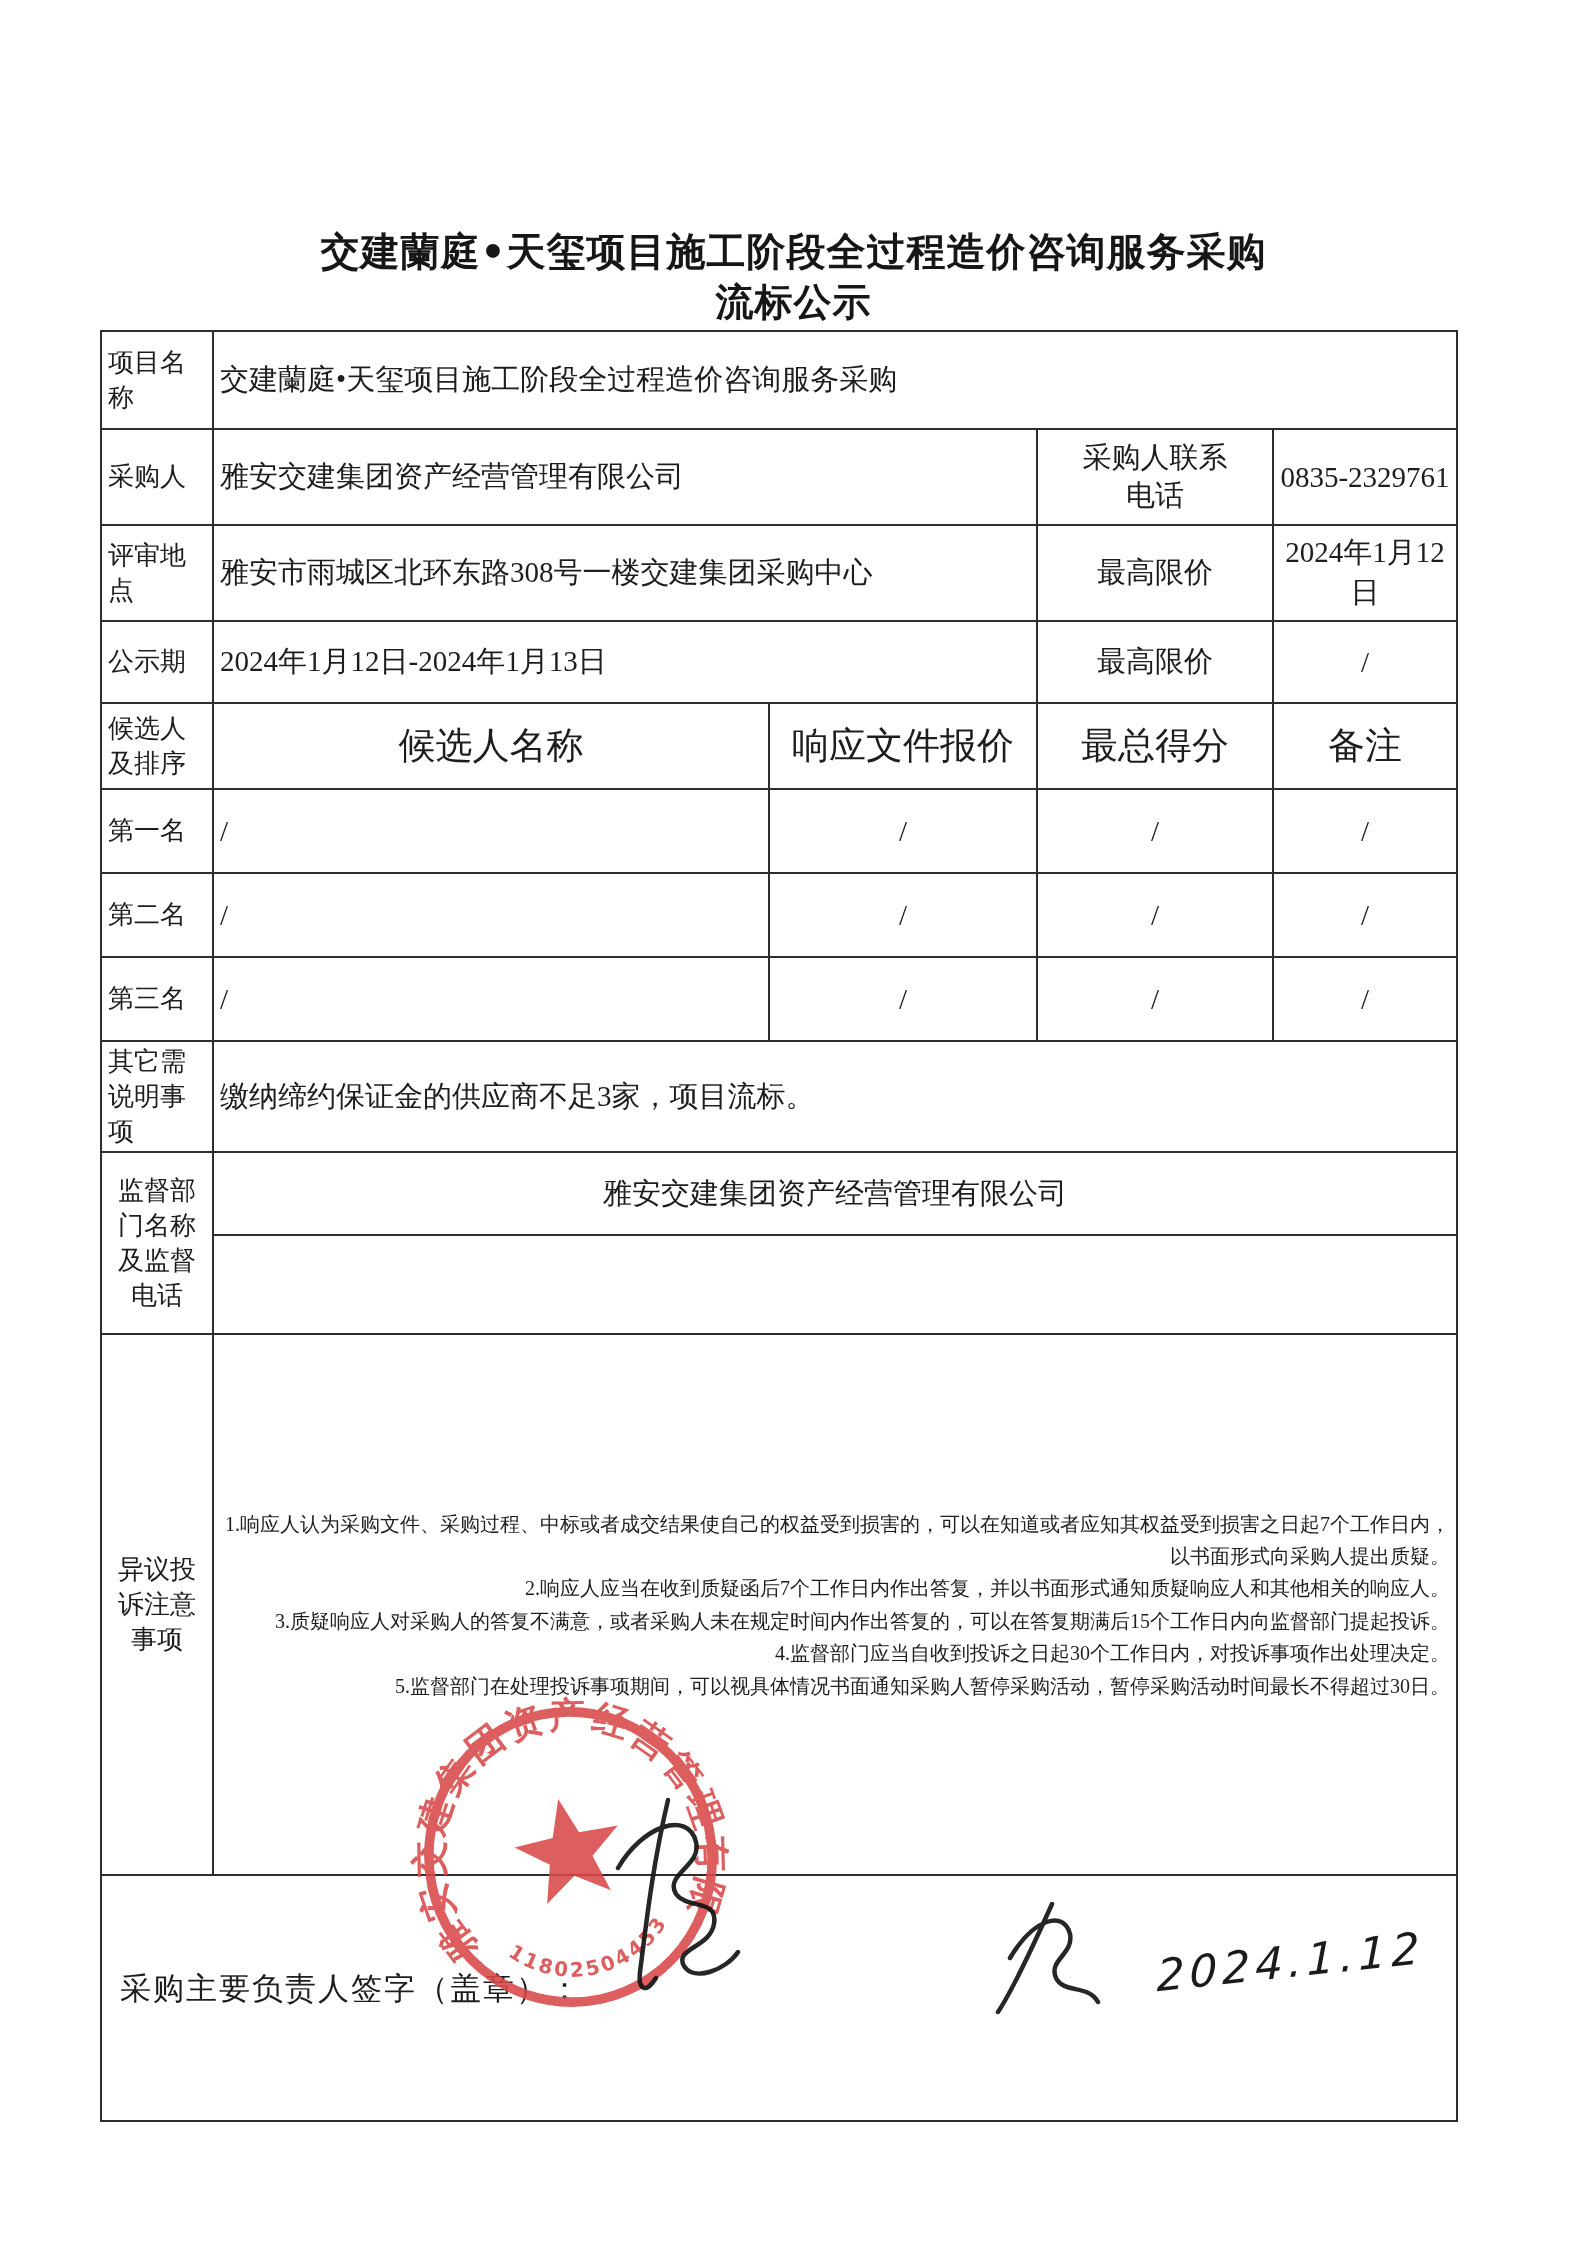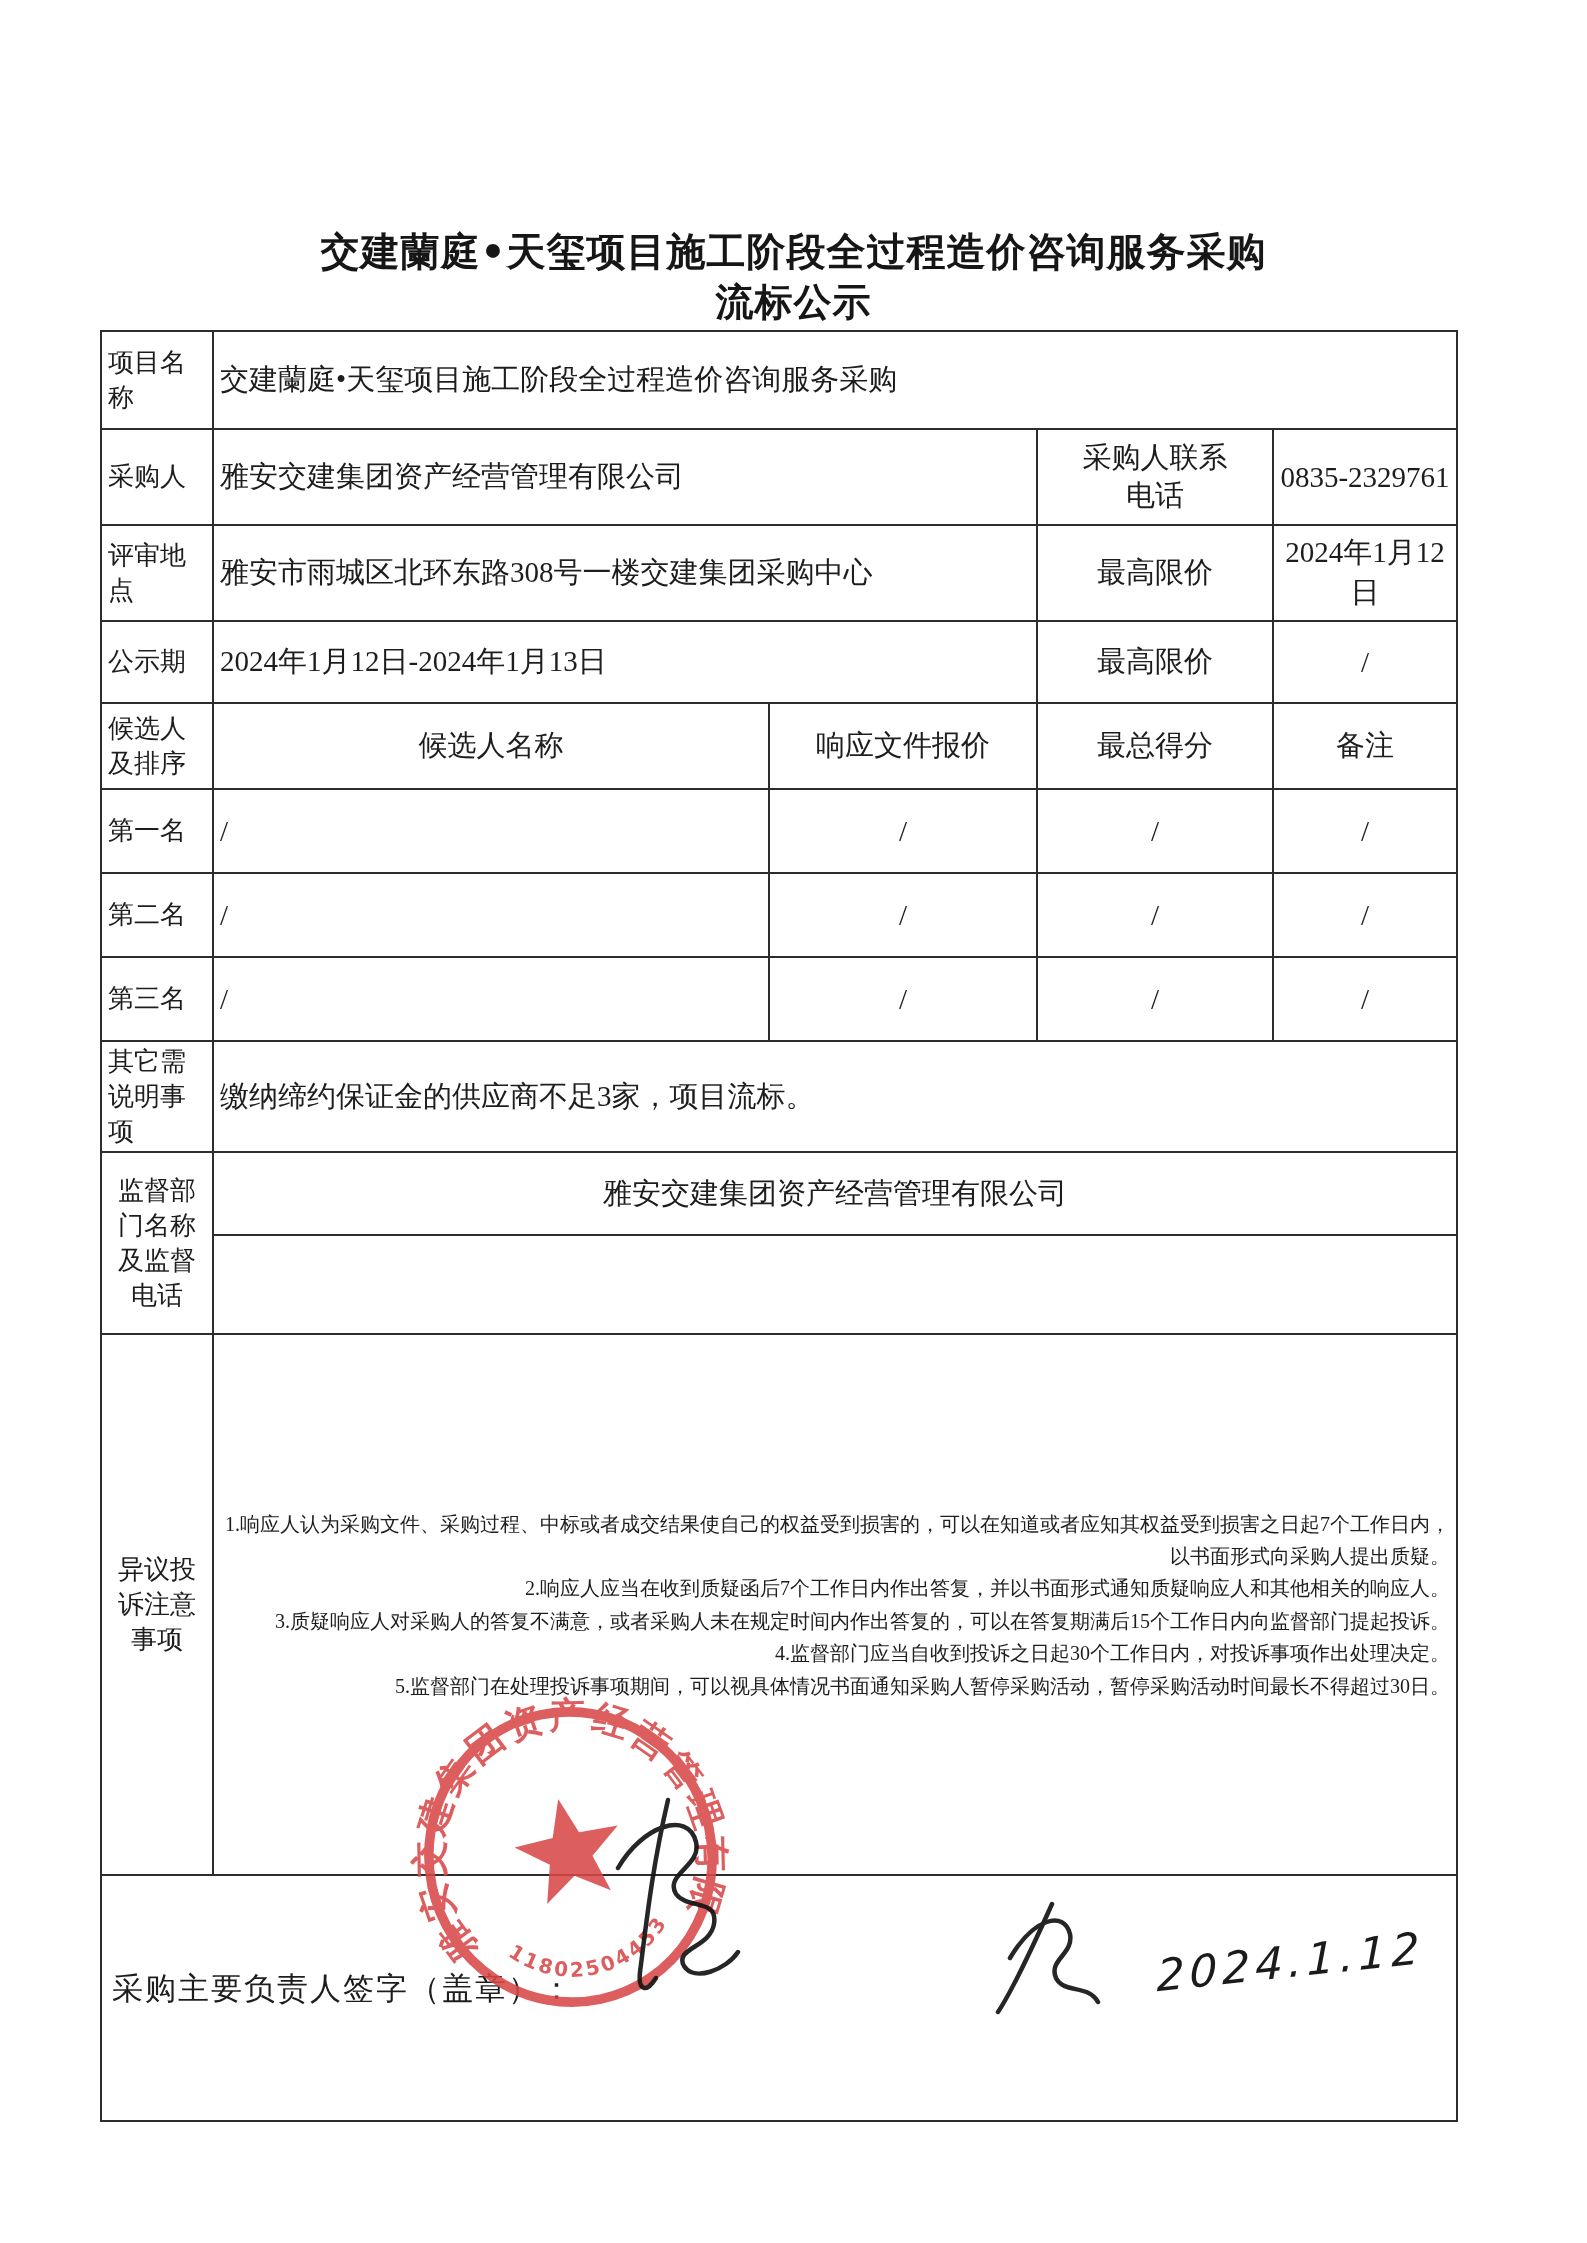--- a/index.html
+++ b/index.html
@@ -30,32 +30,32 @@
   table.main td{
     border:2px solid #2d2d2d;
     padding:2px 6px;
     vertical-align:middle;
     overflow:hidden;
   }
   td.lbl{font-size:26px;text-align:left;padding:2px 4px;line-height:1.35;}
   td.lbl.center{text-align:center;}
   td.val-left{text-align:left;padding-left:12px;}
   td.val-center{text-align:center;}
-  td.head{text-align:center;font-size:29px;}
+  td.head{text-align:center;font-size:37px;}
   td.slash-left{text-align:left;padding-left:14px;}
   .objection-text{
     white-space:pre-wrap;
     line-height:1.62;
     text-align:right;
     font-size:20px;
   }
   td.objection-cell{padding:60px 14px 24px 16px;vertical-align:middle;}
   td.sig-cell{position:relative;padding:0;}
   .sig-label{
-    position:absolute;left:10px;top:92px;
+    position:absolute;left:18px;top:92px;
     font-size:31px;letter-spacing:2px;white-space:nowrap;
   }
   .stamp{
     position:absolute;left:408px;top:1692px;
     width:325px;height:330px;
     transform:rotate(-12deg);
     opacity:0.88;
     z-index:3;
   }
   .ink-overlay{

